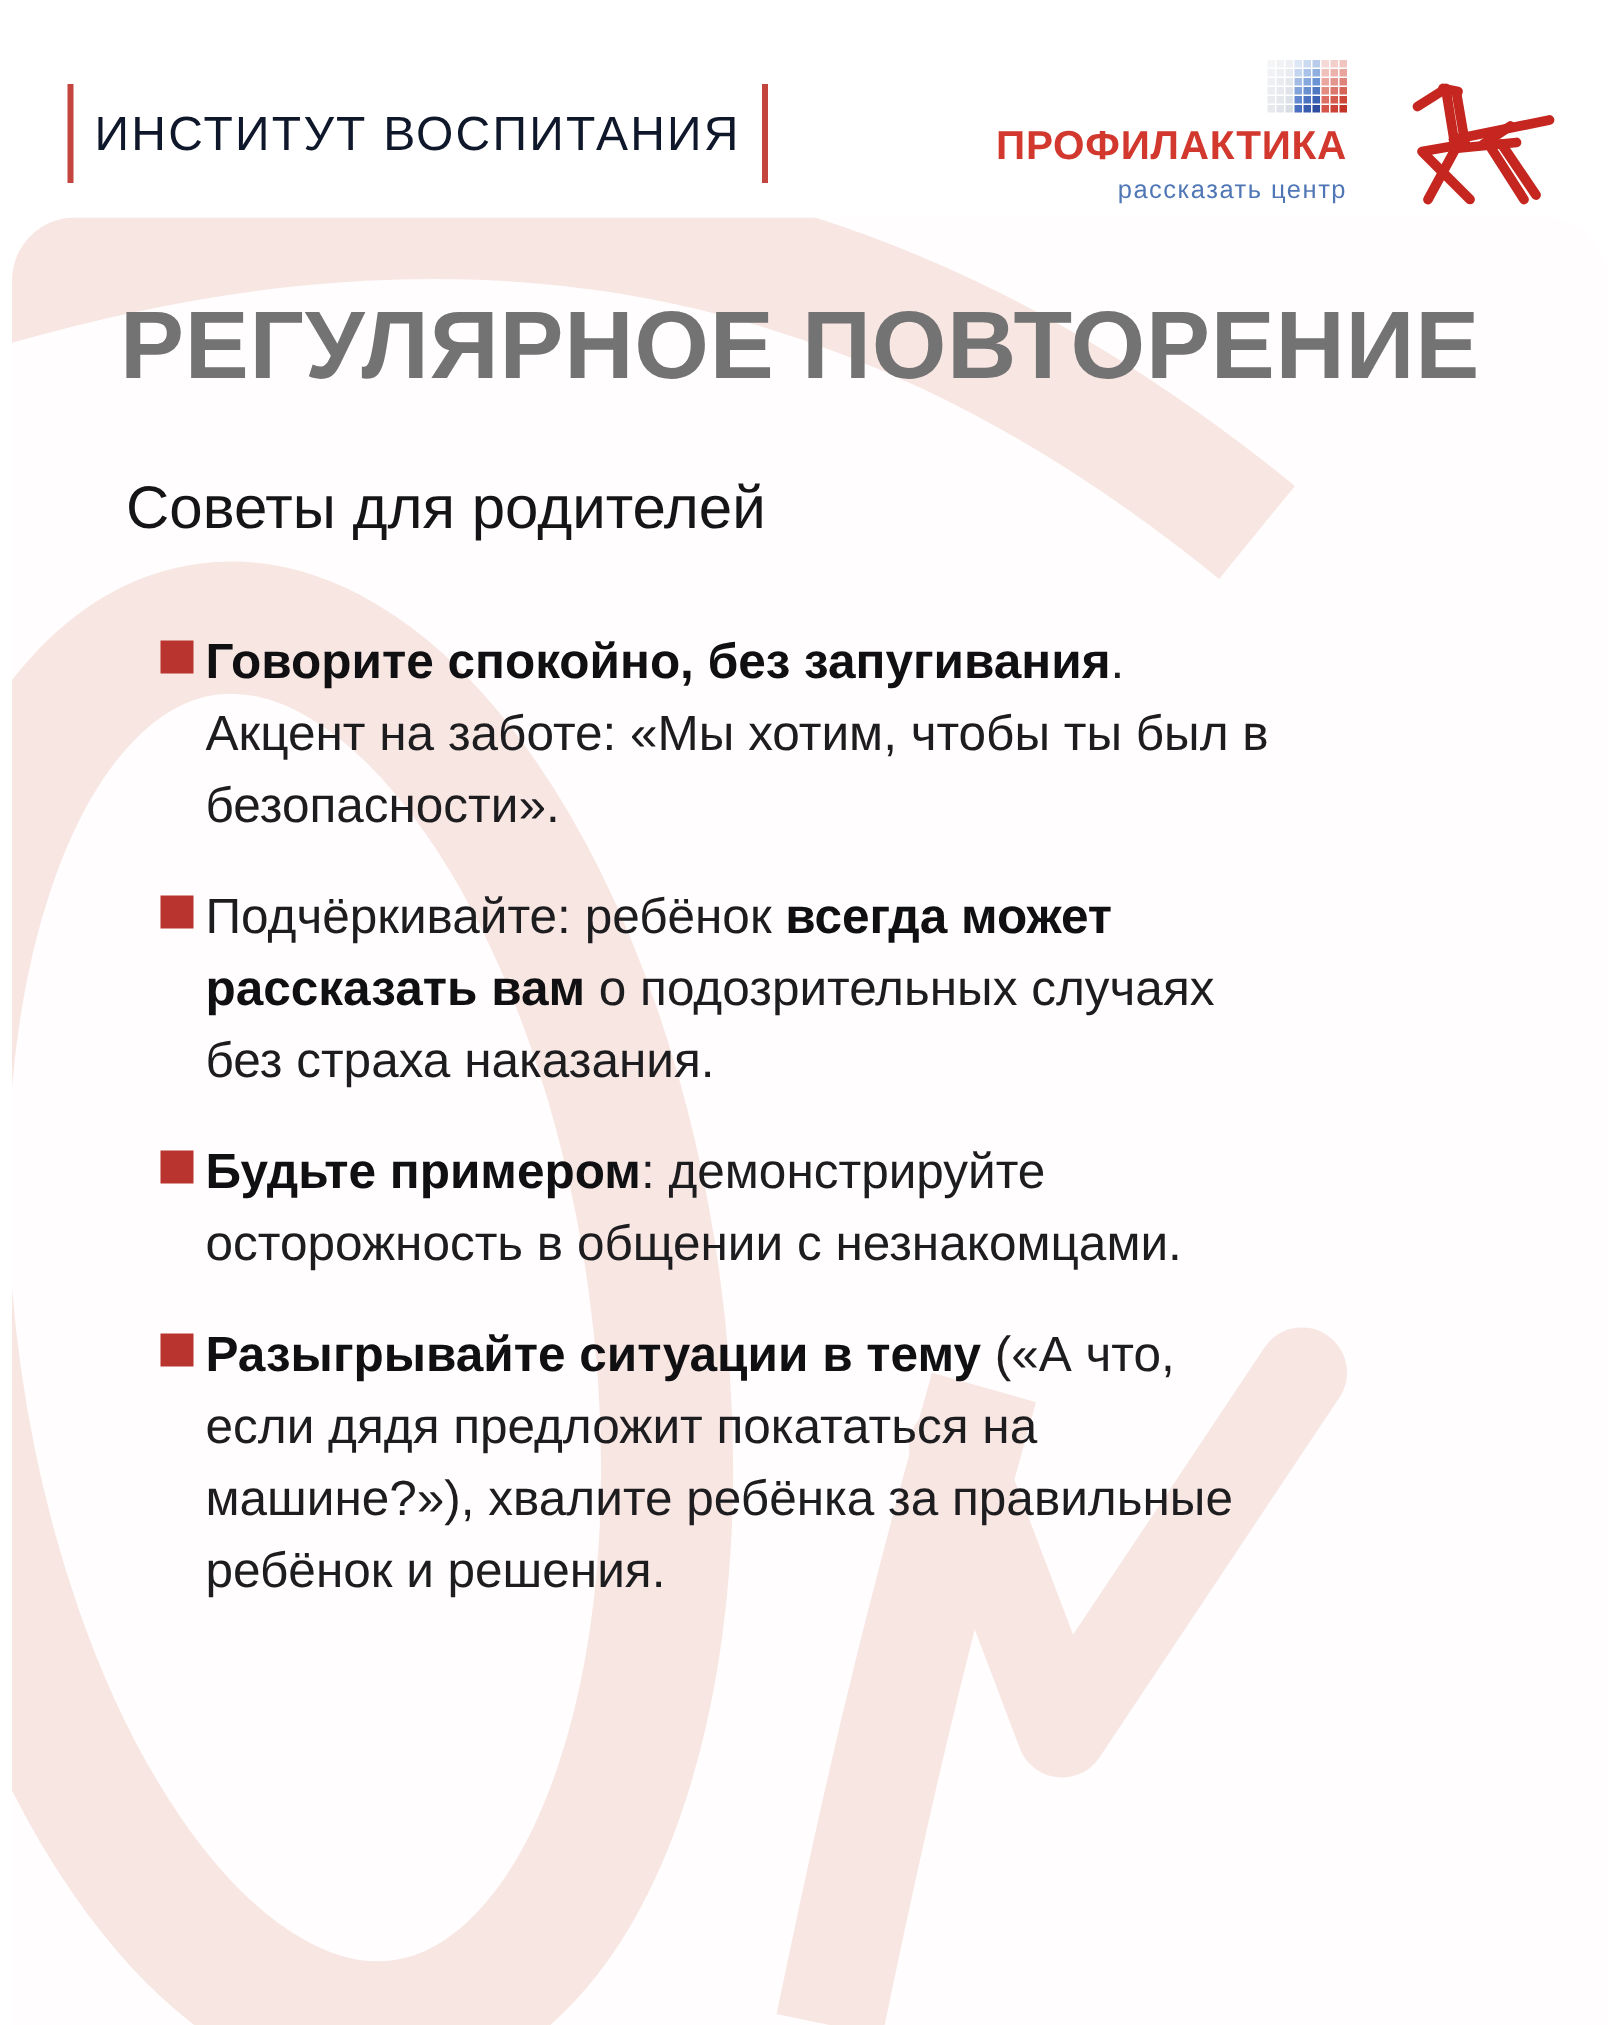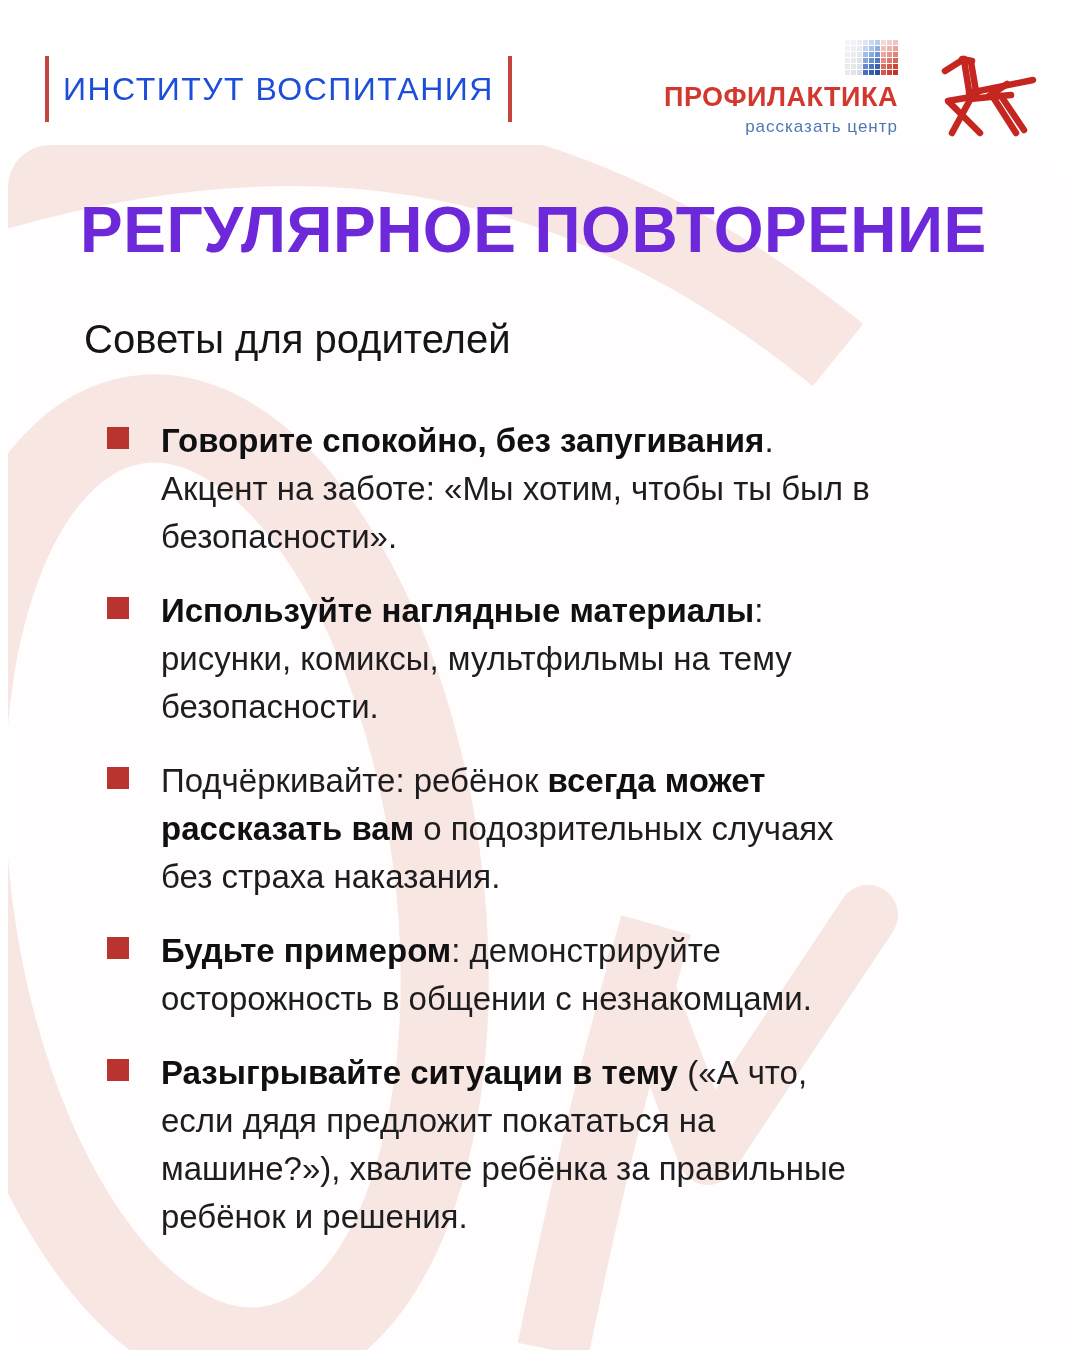--- a/index.html
+++ b/index.html
@@ -3,41 +3,41 @@
 <meta charset="utf-8">
 <style>
   html,body{margin:0;padding:0;background:#ffffff;}
   .page{position:relative;width:1080px;height:1350px;background:#ffffff;overflow:hidden;
         font-family:"Liberation Sans","DejaVu Sans",sans-serif;}
 
   
   .header{position:absolute;left:0;top:0;width:1080px;height:145px;}
   .inst-logo{position:absolute;left:45px;top:56px;display:flex;align-items:center;gap:14px;}
   .inst-bar{width:4px;height:66px;background:#c4453e;}
-  .inst-text{font-size:32px;font-weight:400;letter-spacing:1.5px;color:#1d4ed8;white-space:nowrap;}
+  .inst-text{font-size:32px;font-weight:400;letter-spacing:1.5px;color:#0f172a;white-space:nowrap;}
 
   .center-logo{position:absolute;left:678px;top:40px;width:220px;display:flex;flex-direction:column;align-items:flex-end;}
   .grid{display:grid;grid-template-columns:repeat(9,5px);gap:1px;}
   .grid-cell{width:5px;height:5px;}
   .center-title{font-size:27px;font-weight:700;color:#d2382e;letter-spacing:0.5px;margin-top:7px;white-space:nowrap;}
   .center-sub{font-size:17px;font-weight:400;color:#5077b5;letter-spacing:1px;margin-top:4px;white-space:nowrap;}
 
   .horse{position:absolute;left:933px;top:46px;width:105px;height:100px;}
 
   
   .card{position:absolute;left:8px;top:145px;width:1064px;height:1205px;background:#fffdfd;
         border-radius:42px 42px 0 0;overflow:hidden;}
   .watermark{position:absolute;left:0;top:0;width:1064px;height:1205px;}
 
-  .title{position:absolute;left:72px;top:48px;font-size:64px;font-weight:800;color:#6d28d9;
+  .title{position:absolute;left:72px;top:48px;font-size:64px;font-weight:800;color:#737373;
          letter-spacing:0.5px;white-space:nowrap;}
   .subtitle{position:absolute;left:76px;top:172px;font-size:40px;font-weight:400;color:#151517;}
 
   .bullets{position:absolute;left:99px;top:272px;width:880px;list-style:none;margin:0;padding:0;}
-  .bullet-row{display:flex;gap:32px;margin-bottom:26px;}
+  .bullet-row{display:flex;gap:8px;margin-bottom:26px;}
   .bullet-sq{width:22px;height:22px;background:#b9342e;margin-top:10px;flex:none;}
   .bullet-text{font-size:33px;line-height:48px;color:#1d1d1f;max-width:720px;margin:0;}
   .seg.bold{font-weight:700;color:#101012;}
 </style>
 </head>
 <body>
 
 <div class="page">
 
   <div class="header">
@@ -137,24 +137,20 @@
     <div class="title">РЕГУЛЯРНОЕ ПОВТОРЕНИЕ</div>
     <div class="subtitle">Советы для родителей</div>
 
     <ul class="bullets">
 
       <li class="bullet-row">
         <span class="bullet-sq"></span>
         <p class="bullet-text"><span class="seg bold">Говорите спокойно, без запугивания</span><span class="seg">. Акцент на заботе: «Мы хотим, чтобы ты был в безопасности».</span></p>
       </li>
 
-      <li class="bullet-row">
-        <span class="bullet-sq"></span>
-        <p class="bullet-text"><span class="seg bold">Используйте наглядные материалы</span><span class="seg">: рисунки, комиксы, мультфильмы на тему безопасности.</span></p>
-      </li>
 
       <li class="bullet-row">
         <span class="bullet-sq"></span>
         <p class="bullet-text"><span class="seg">Подчёркивайте: ребёнок </span><span class="seg bold">всегда может рассказать вам</span><span class="seg"> о подозрительных случаях без страха наказания.</span></p>
       </li>
 
       <li class="bullet-row">
         <span class="bullet-sq"></span>
         <p class="bullet-text"><span class="seg bold">Будьте примером</span><span class="seg">: демонстрируйте осторожность в общении с незнакомцами.</span></p>
       </li>

